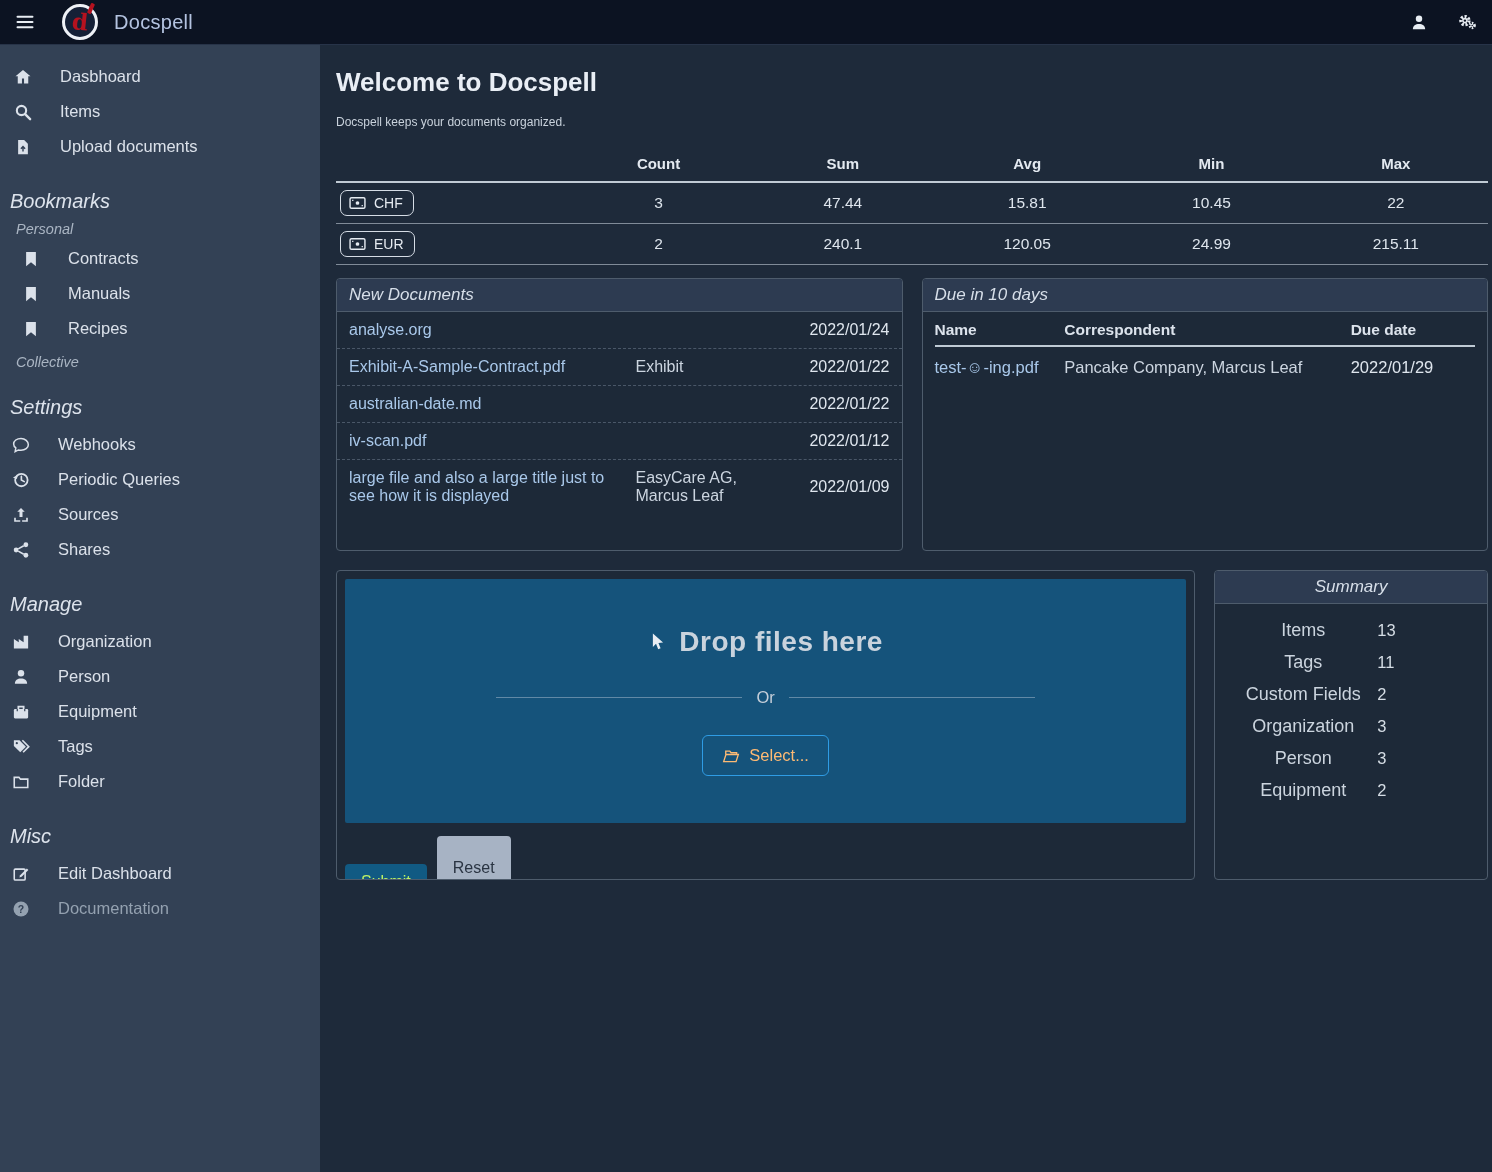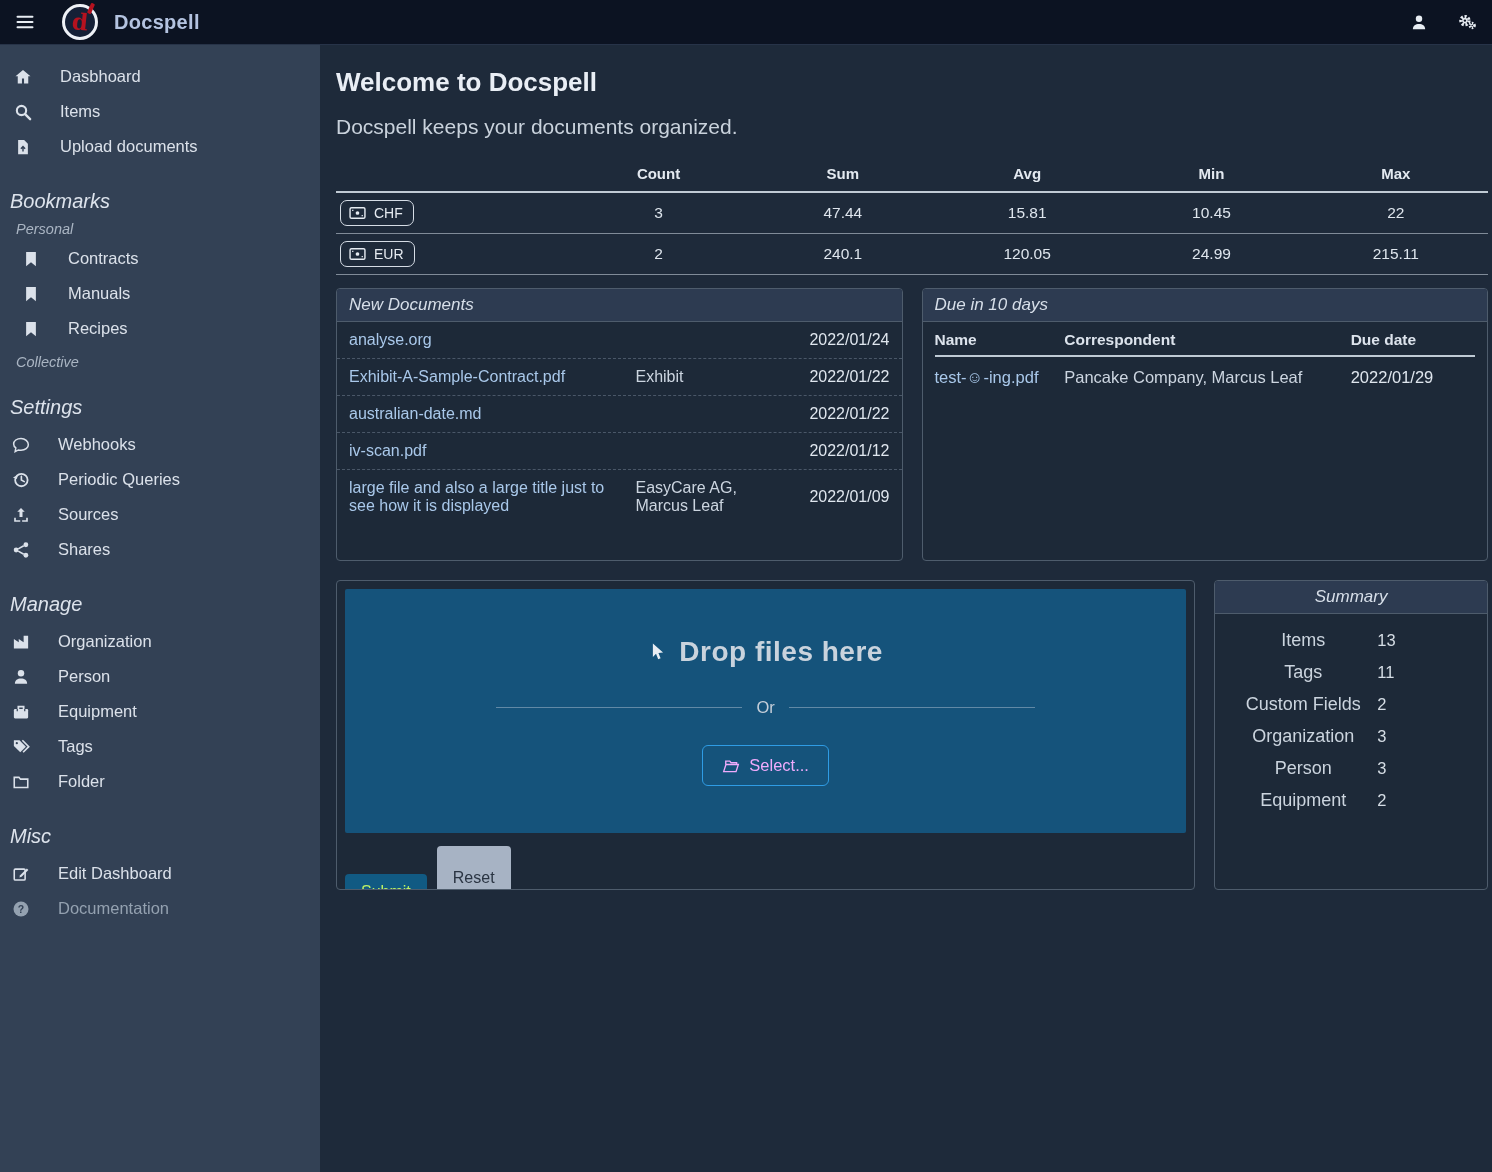--- a/index.html
+++ b/index.html
@@ -10,39 +10,39 @@
   .navbar { position:fixed; top:0; left:0; right:0; height:45px; background:#0c1322;
             display:flex; align-items:center; padding:0 16px; border-bottom:1px solid #273348; z-index:5; }
   .nav-btn { background:none; border:none; color:#e8edf3; cursor:pointer; display:flex; align-items:center; }
   .hamburger { margin-right:28px; }
   .logo { position:relative; width:36px; height:36px; border-radius:50%; background:#152036;
           border:3px solid #eef1f6; display:flex; align-items:center; justify-content:center; margin-right:16px; }
   .logo .d { font-family:"DejaVu Serif",serif; font-weight:bold; font-size:23px; color:#b5121f;
              transform:rotate(6deg); line-height:1; margin-top:-2px; }
   .logo .tick { position:absolute; top:-4px; right:2px; width:4px; height:11px; background:#b5121f;
                 transform:rotate(24deg); border-radius:1px; }
-  .app-title { font-size:20px; font-weight:bold; color:#b4c3e0; letter-spacing:.3px; }
+  .app-title { font-size:20px; font-weight:normal; color:#b4c3e0; letter-spacing:.3px; }
   .nav-right { margin-left:auto; display:flex; align-items:center; gap:30px; color:#d3dae2; }
 
   
   .sidebar { position:fixed; top:45px; left:0; bottom:0; width:320px; background:#334155; padding-top:14px; }
   .side-item { display:flex; align-items:center; gap:28px; padding:8px 14px; color:#dbe1ea;
                font-size:16.5px; text-decoration:none; cursor:pointer; }
   .side-item.ind2 { padding-left:12px; }
   .side-item.ind3 { padding-left:22px; }
   .side-item.muted { color:#94a1b0; }
   .icn { width:18px; height:18px; flex:0 0 18px; display:flex; align-items:center; justify-content:center; }
   .icn svg { display:block; width:100%; height:100%; }
   .side-heading { font-size:20px; font-style:italic; font-weight:500; color:#dde3ec; margin:26px 10px 8px 10px; }
   .group-label { font-size:14.5px; font-style:italic; color:#aab5c3; margin:8px 0 4px 16px; }
 
   
   .main { margin-left:320px; margin-top:45px; padding:10px 4px 0 16px; height:992px; }
   .main h1 { font-size:26px; font-weight:bold; color:#e9eef5; margin-top:12px; }
-  .subtitle { font-size:21px; color:#c9d2dc; margin-top:17px; }
+  .subtitle { font-size:12px; color:#c9d2dc; margin-top:17px; }
 
   table.stats { width:100%; margin-top:22px; border-collapse:collapse; }
   table.stats th { font-size:15px; font-weight:bold; color:#e3e9f0; padding:4px 4px 9px;
                    border-bottom:2px solid rgba(210,219,229,.9); text-align:center; }
   table.stats th:first-child { width:20%; }
   table.stats td { font-size:15.5px; color:#dee5ed; padding:7px 4px; text-align:center;
                    border-bottom:1px solid rgba(210,219,229,.55); width:16%; }
   table.stats td:first-child { text-align:left; }
   .cur-badge { display:inline-flex; align-items:center; gap:8px; border:1px solid #d5dce5; border-radius:7px;
                padding:4px 10px 4px 8px; font-size:14px; color:#e6ebf1; background:transparent; cursor:pointer; }
@@ -76,21 +76,21 @@
   .upload-body { padding:8px; display:flex; flex-direction:column; }
   .dropzone { height:244px; background:#15537b; border-radius:2px; display:flex; flex-direction:column;
               align-items:center; justify-content:center; }
   .drop-label { display:flex; align-items:center; gap:13px; font-size:28px; font-weight:bold;
                 color:#c9d3dd; letter-spacing:.5px; }
   .drop-label .icn { width:24px; height:26px; color:#e8edf3; }
   .or-row { width:64%; margin-top:30px; display:flex; align-items:center; gap:14px;
             color:#c4ced9; font-size:16.5px; }
   .or-row .line { flex:1; height:1px; background:rgba(190,205,220,.45); }
   .select-btn { margin-top:28px; display:inline-flex; align-items:center; gap:9px; padding:10px 19px;
-                border:1px solid #2f9ce4; border-radius:6px; color:#f0abfc; font-size:16.5px;
+                border:1px solid #2f9ce4; border-radius:6px; color:#fdba74; font-size:16.5px;
                 background:transparent; cursor:pointer; }
   .select-btn .icn { width:18px; height:16px; }
   .upload-actions { display:flex; gap:10px; padding-top:13px; }
   .btn { border:none; border-radius:4px; font-size:16px; padding:9px 16px; cursor:pointer;
          font-family:inherit; }
   .btn-submit { background:#115a83; color:#bef264;margin-top:28px; }
   .btn-reset  { background:#a7b3c4; color:#2a3442; }
 
   
   .sum-body { padding:10px 14px; }

